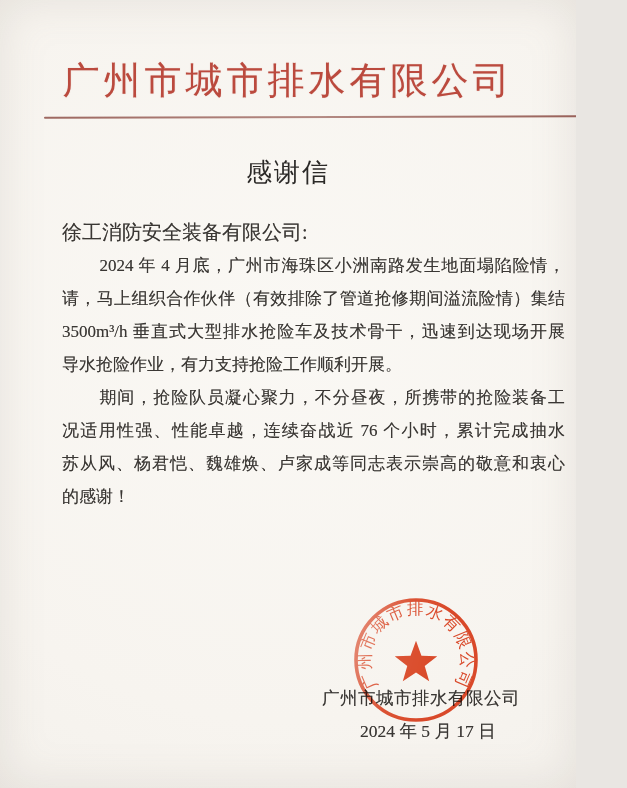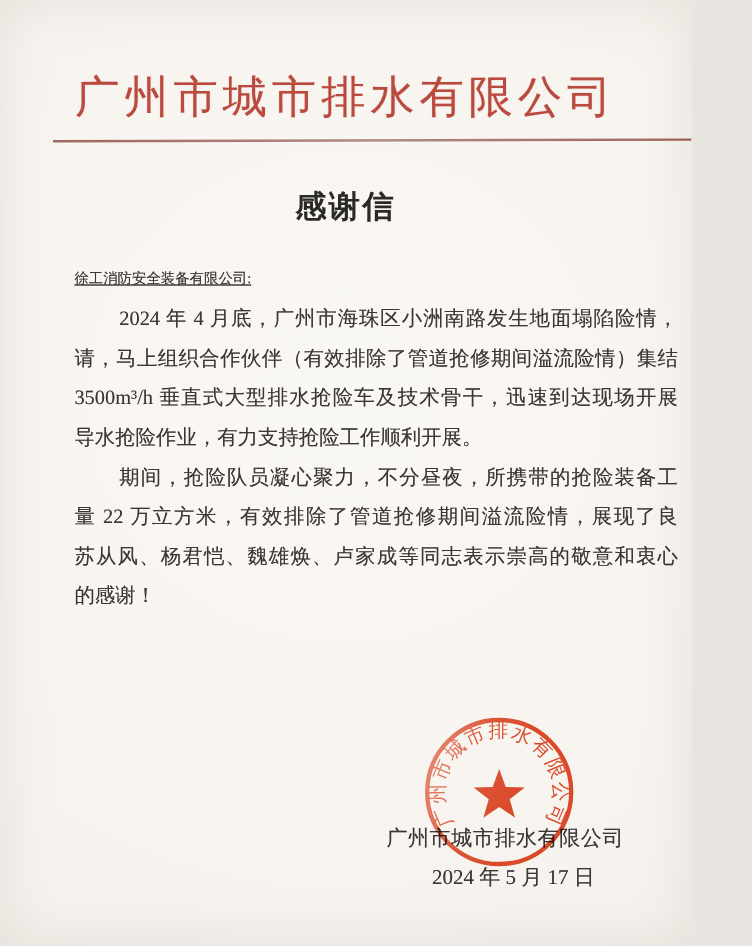--- a/index.html
+++ b/index.html
@@ -43,21 +43,21 @@
     transform: rotate(-0.15deg);
     border-radius: 1px;
   }
   .letter-title {
     position: absolute;
     top: 155px;
     left: 0;
     width: 100%;
     text-align: center;
     font-size: 26px;
-    font-weight: bold;
+    font-weight: normal;
     letter-spacing: 2px;
     color: var(--ink-strong, #2b2927);
   }
   .letter-body {
     position: absolute;
     top: 216px;
     left: 62px;
     width: 503px;
     font-size: 17px;
     color: var(--ink, #3a3734);
@@ -68,21 +68,21 @@
     line-height: 33px;
     white-space: nowrap;
     overflow: visible;
   }
   .line.j {
     white-space: normal;
     text-align: justify;
     text-align-last: justify;
   }
   .line.indent { text-indent: 2.2em; }
-  .recipient { font-size: 12px; text-decoration: underline; }
+  .recipient { font-size: 20px; }
   .seal {
     position: absolute;
     left: 352px;
     top: 596px;
     width: 128px;
     height: 128px;
     mix-blend-mode: multiply;
     opacity: 0.92;
     -webkit-mask-image: linear-gradient(105deg, rgba(0,0,0,.55) 0%, rgba(0,0,0,.95) 38%, #000 62%);
     mask-image: linear-gradient(105deg, rgba(0,0,0,.55) 0%, rgba(0,0,0,.95) 38%, #000 62%);
@@ -135,21 +135,21 @@
 
   <div class="letter-body">
     <div class="line recipient">徐工消防安全装备有限公司:</div>
 
     <div class="line j indent">2024 年 4 月底，广州市海珠区小洲南路发生地面塌陷险情，</div>
     <div class="line j">请，马上组织合作伙伴（有效排除了管道抢修期间溢流险情）集结</div>
     <div class="line j">3500m³/h 垂直式大型排水抢险车及技术骨干，迅速到达现场开展</div>
     <div class="line">导水抢险作业，有力支持抢险工作顺利开展。</div>
 
     <div class="line j indent">期间，抢险队员凝心聚力，不分昼夜，所携带的抢险装备工</div>
-    <div class="line j">量 22 万立方米，有效排除了管道抢修期间溢流险情，展现了良</div>
+    <div class="line j">况适用性强、性能卓越，连续奋战近 76 个小时，累计完成抽水</div>
     <div class="line j">苏从风、杨君恺、魏雄焕、卢家成等同志表示崇高的敬意和衷心</div>
     <div class="line">的感谢！</div>
   </div>
 
   <div class="signature">广州市城市排水有限公司</div>
 
   <div class="date">2024 年 5 月 17 日</div>
 
   <div class="seal">
     <svg viewBox="0 0 160 160" xmlns="http://www.w3.org/2000/svg">

